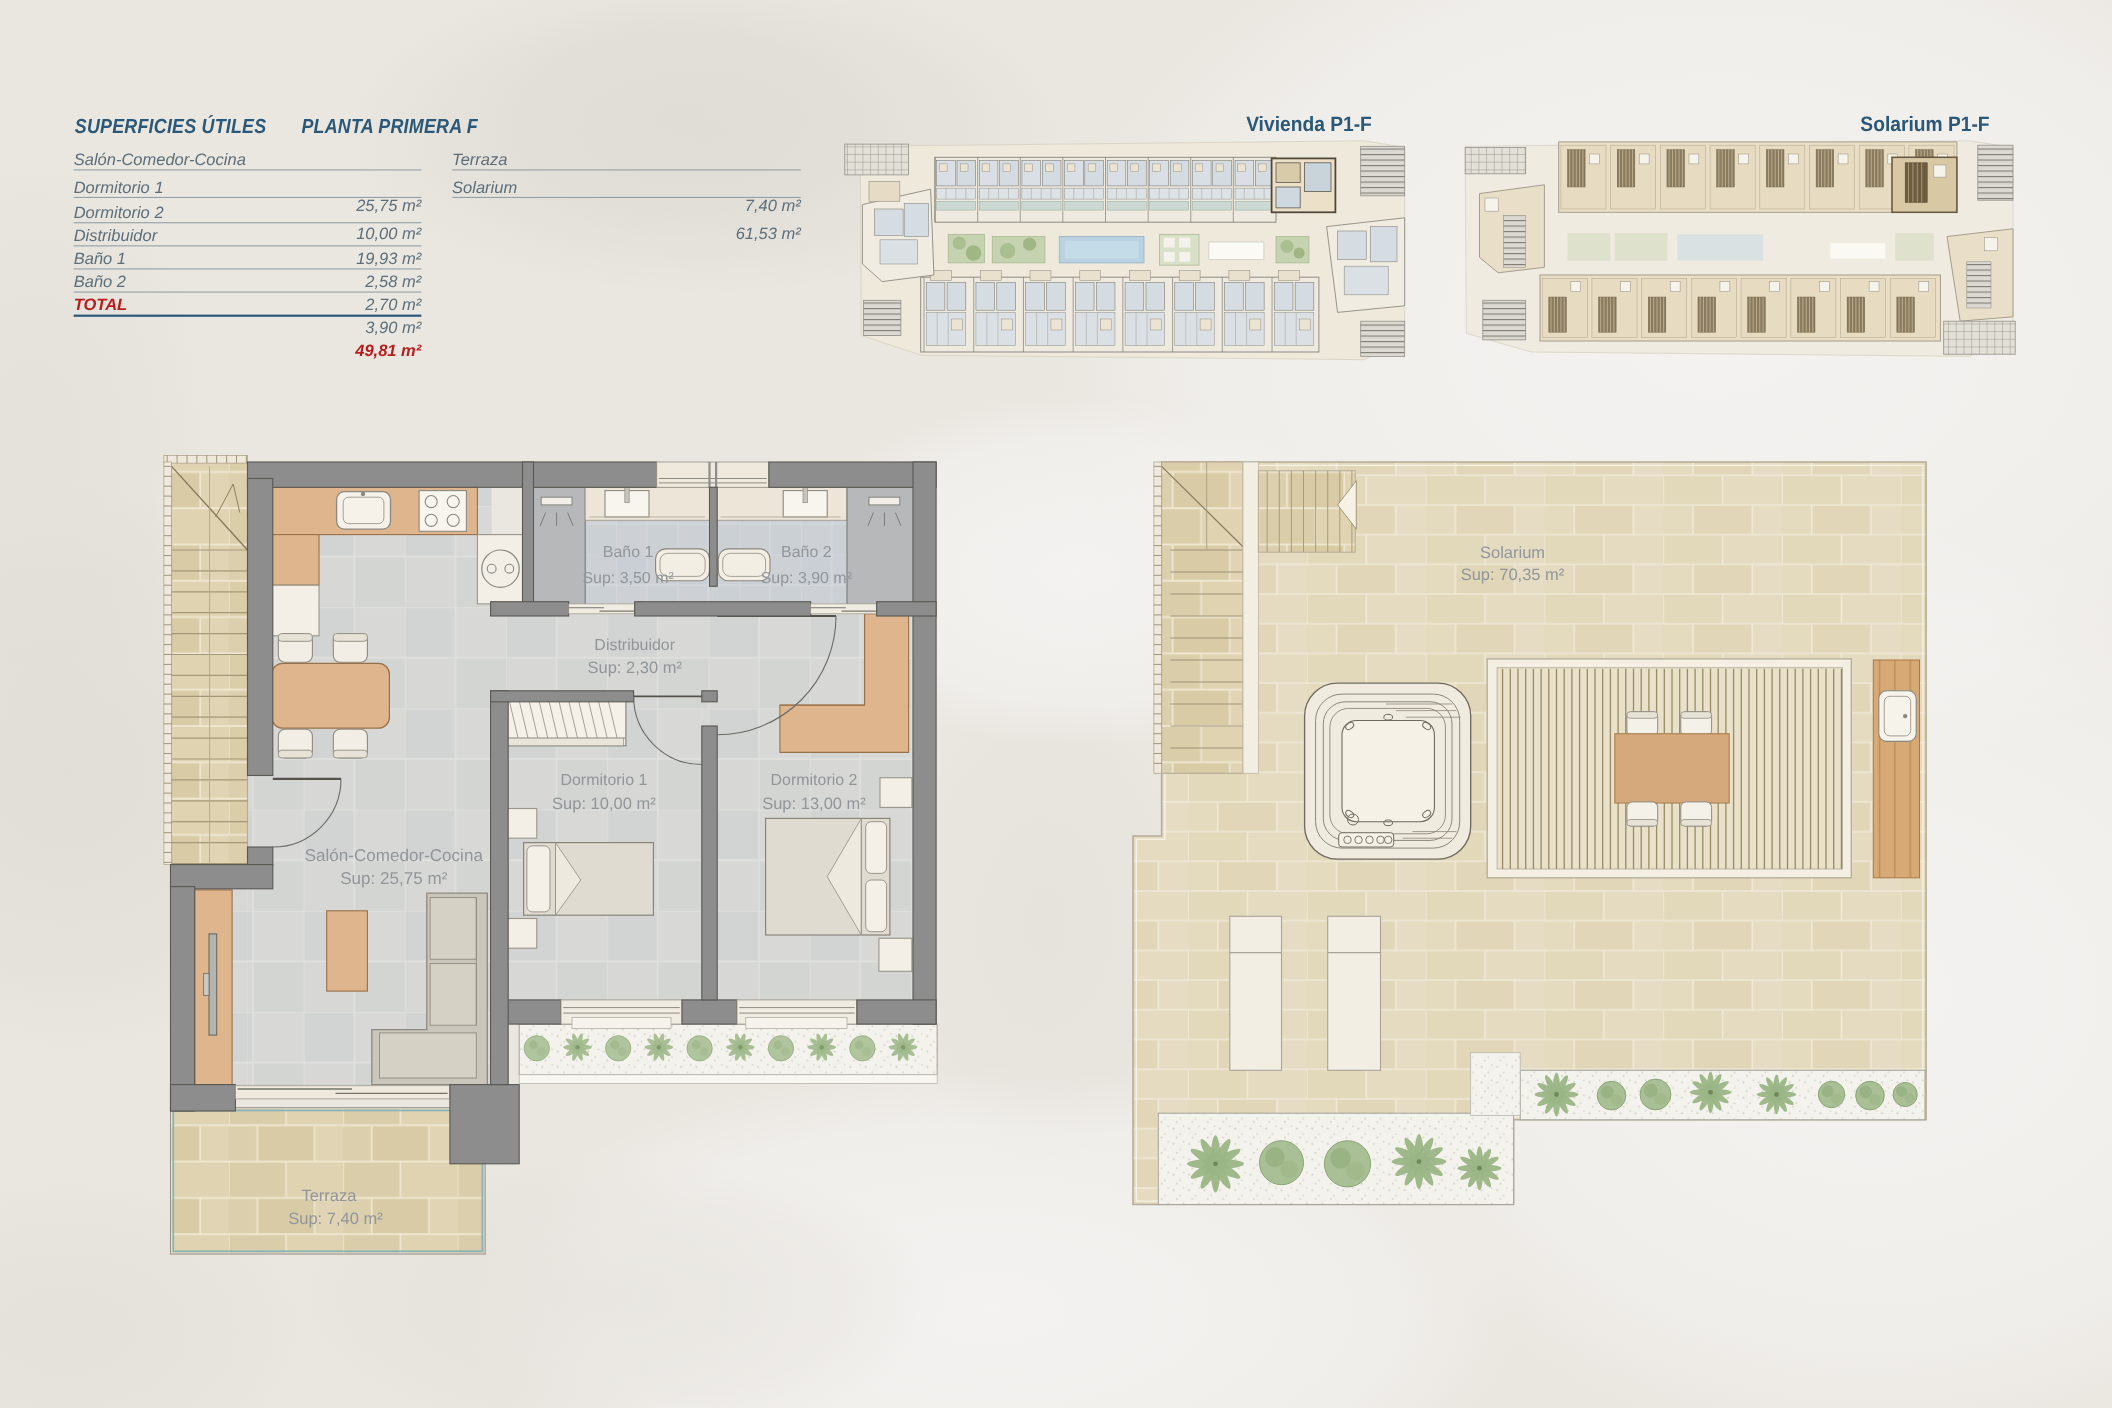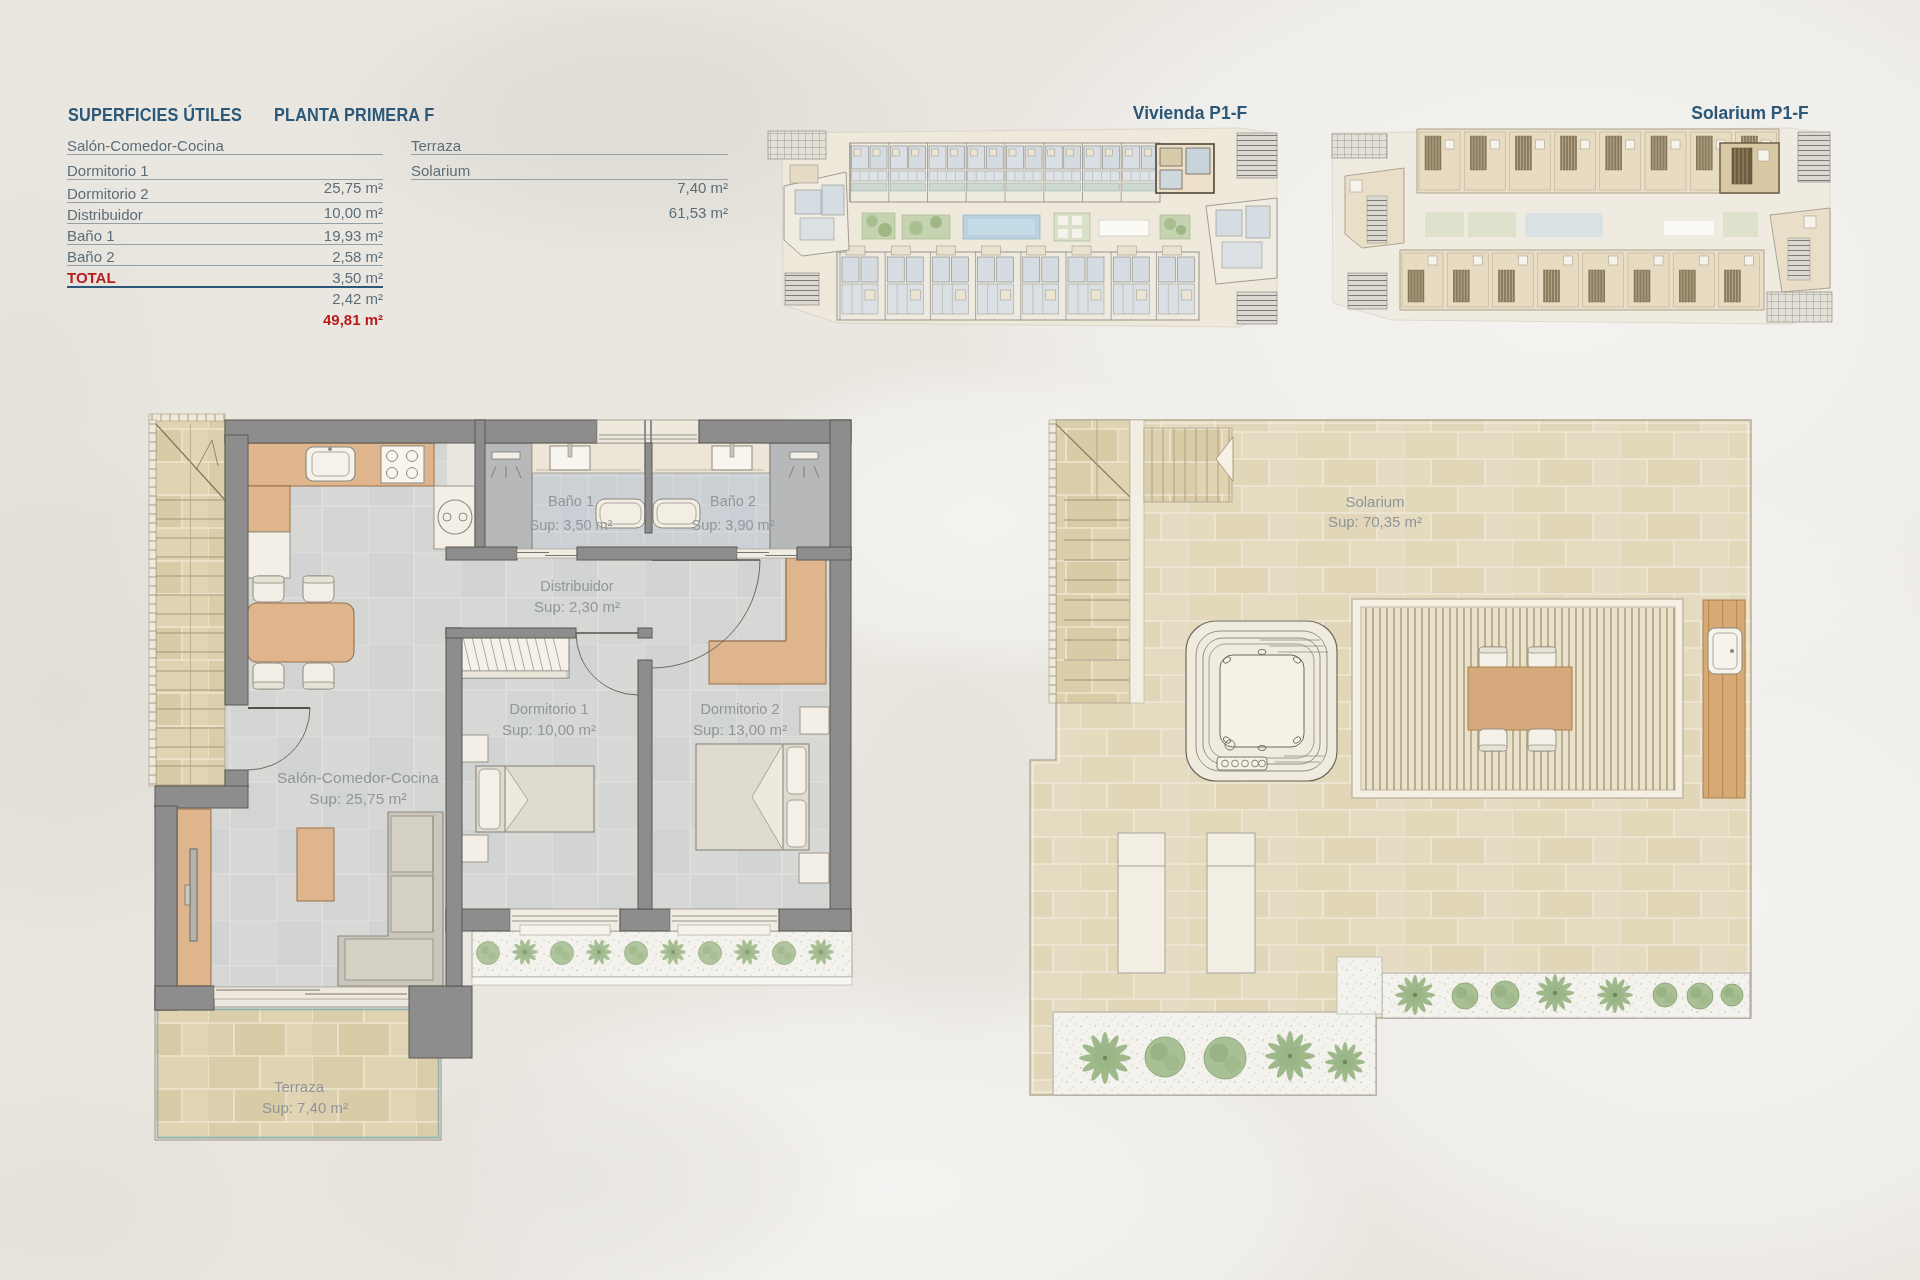--- a/index.html
+++ b/index.html
@@ -1095,34 +1095,34 @@
       <circle cx="1735.85" cy="998.3" r="4.4" fill="#a1b98b"></circle>
     </g>
 
 <rect x="1337" y="957" width="45" height="57" fill="url(#gravel)" stroke="#b5b5ac" stroke-width="0.7"></rect>
 
 <g font-family="Liberation Sans, sans-serif" fill="#90969a">
 <text x="1375" y="507" font-size="15" text-anchor="middle">Solarium</text>
 <text x="1375" y="527" font-size="15" text-anchor="middle">Sup: 70,35 m²</text>
     </g>
 </svg>
-<div class="tbl" style="left:0;top:0;width:1920px;height:1280px;position:absolute;pointer-events:none;">
+<div class="tbl" style="left:0;top:0;width:1920px;height:1280px;position:absolute;pointer-events:none;font-style:italic;">
     <div style="position:absolute;left:68px;top:104px;font-size:18.5px;font-weight:bold;color:#2b5878;letter-spacing:0.2px;transform:scaleX(0.88);transform-origin:0 0;white-space:nowrap;">SUPERFICIES ÚTILES</div>
     <div style="position:absolute;left:274px;top:104px;font-size:18.5px;font-weight:bold;color:#2b5878;letter-spacing:0.2px;transform:scaleX(0.88);transform-origin:0 0;white-space:nowrap;">PLANTA PRIMERA F</div>
     <div class="row" style="left:67px;top:137px;width:316px;">Salón-Comedor-Cocina<span class="v">25,75 m²</span></div>
     <div class="rl" style="left:67px;top:154px;width:316px;"></div>
     <div class="row" style="left:67px;top:162px;width:316px;">Dormitorio 1<span class="v">10,00 m²</span></div>
     <div class="rl" style="left:67px;top:179px;width:316px;"></div>
     <div class="row" style="left:67px;top:185px;width:316px;">Dormitorio 2<span class="v">19,93 m²</span></div>
     <div class="rl" style="left:67px;top:202px;width:316px;"></div>
     <div class="row" style="left:67px;top:206px;width:316px;">Distribuidor<span class="v">2,58 m²</span></div>
     <div class="rl" style="left:67px;top:223px;width:316px;"></div>
-    <div class="row" style="left:67px;top:227px;width:316px;">Baño 1<span class="v">3,50 m²</span></div>
+    <div class="row" style="left:67px;top:227px;width:316px;">Baño 1<span class="v">2,70 m²</span></div>
     <div class="rl" style="left:67px;top:244px;width:316px;"></div>
-    <div class="row" style="left:67px;top:248px;width:316px;">Baño 2<span class="v">2,42 m²</span></div>
+    <div class="row" style="left:67px;top:248px;width:316px;">Baño 2<span class="v">3,90 m²</span></div>
     <div class="rl" style="left:67px;top:265px;width:316px;"></div>
     <div class="row" style="left:67px;top:269px;width:316px;font-weight:bold;color:#b91c1c;">TOTAL<span class="v">49,81 m²</span></div>
     <div class="rl" style="left:67px;top:286px;width:316px;border-bottom:2px solid #2b5878;"></div>
     <div class="row" style="left:411px;top:137px;width:317px;">Terraza<span class="v">7,40 m²</span></div>
     <div class="rl" style="left:411px;top:154px;width:317px;"></div>
     <div class="row" style="left:411px;top:162px;width:317px;">Solarium<span class="v">61,53 m²</span></div>
     <div class="rl" style="left:411px;top:179px;width:317px;"></div>
   </div>
 
 </body></html>

